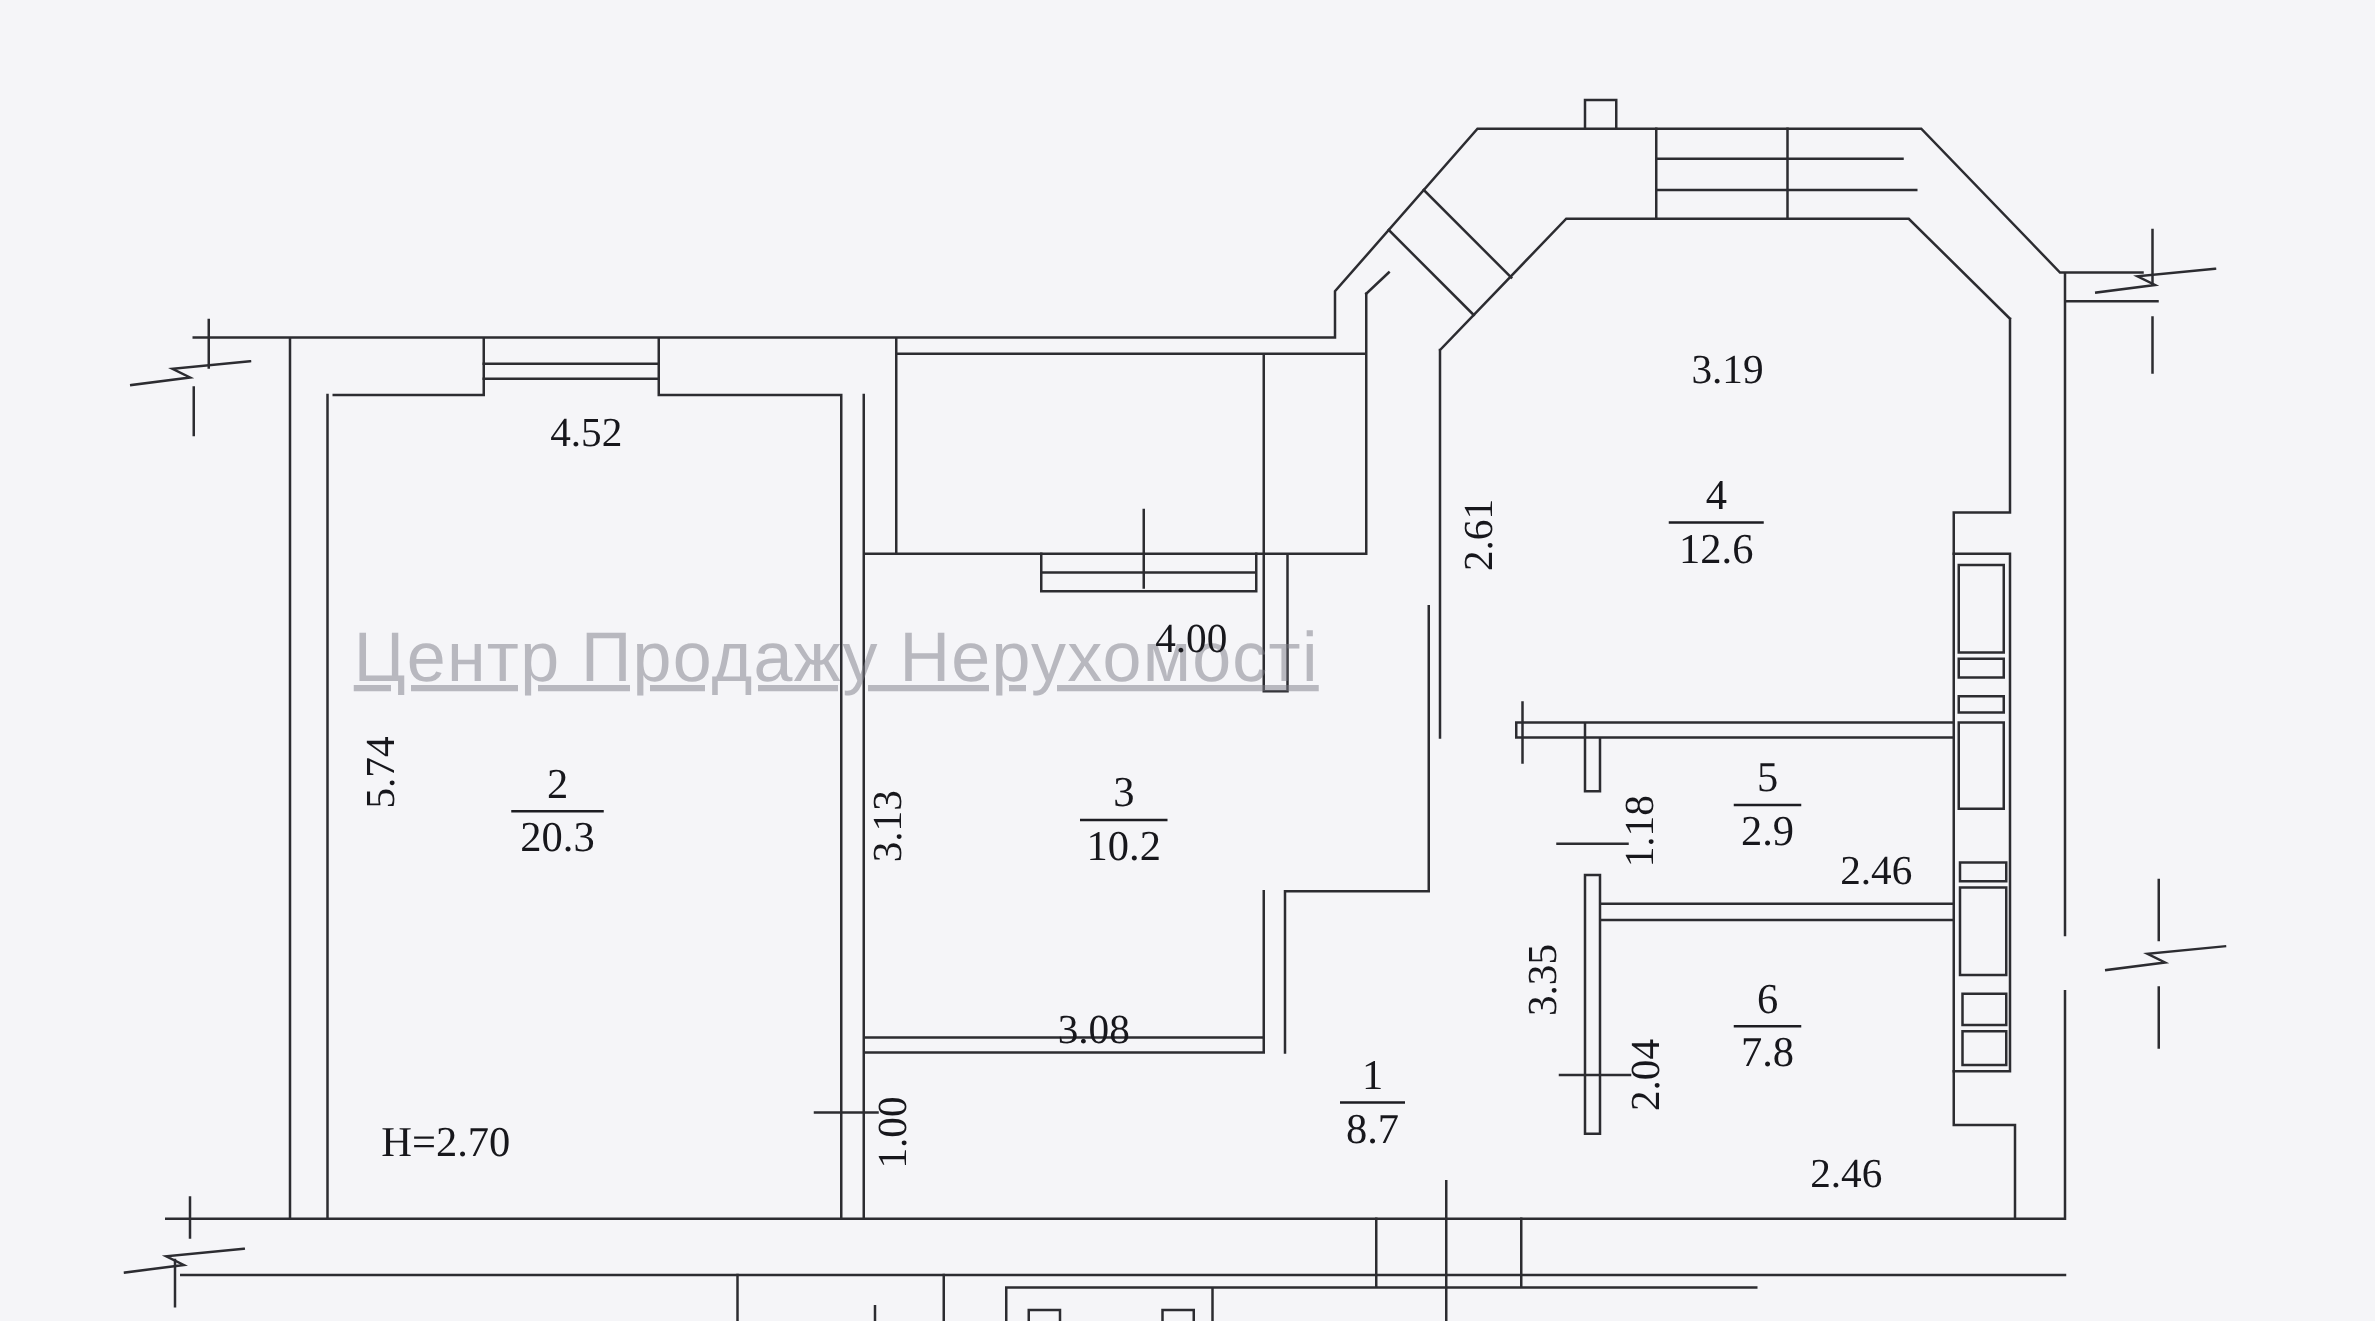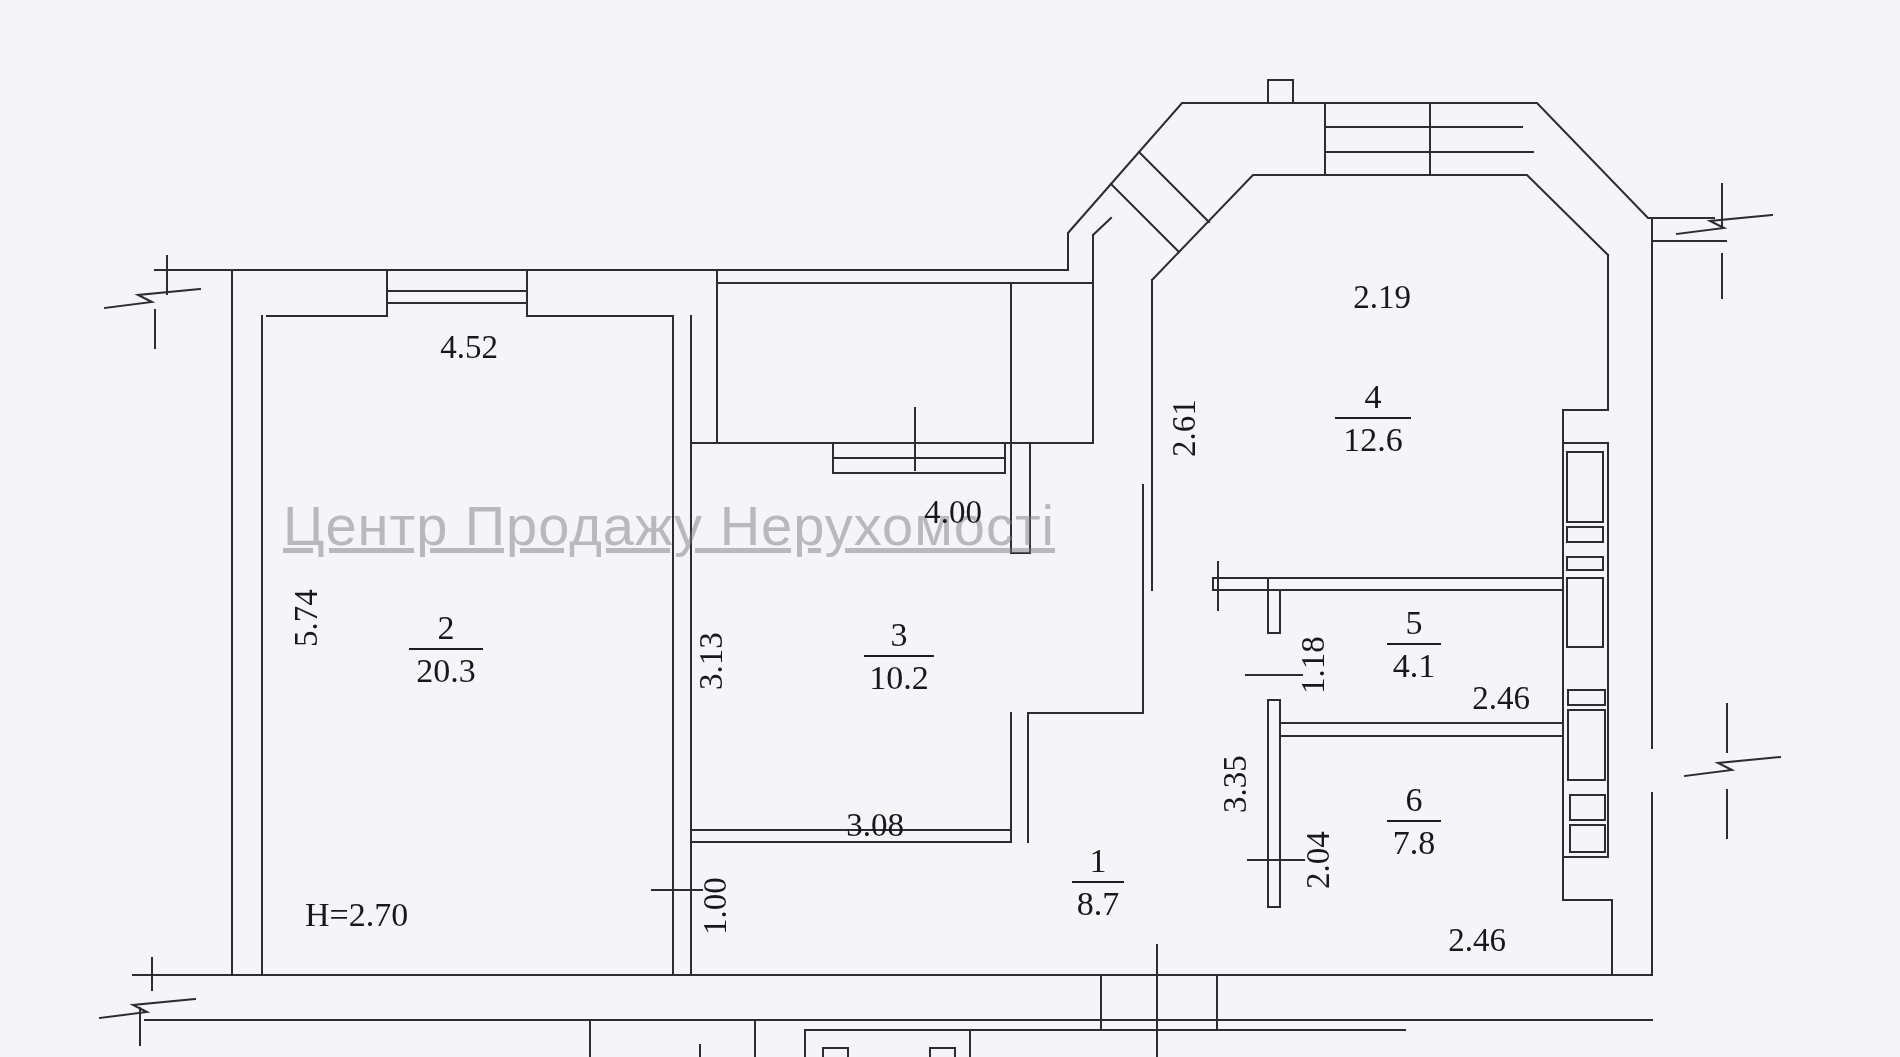--- a/index.html
+++ b/index.html
@@ -150,35 +150,35 @@
     <div class="rarea">10.2</div>
   </div>
   <div class="room" style="left:1373px;top:380px">
     <div class="rnum">4</div>
     <div class="rrule" style="width:76px"></div>
     <div class="rarea">12.6</div>
   </div>
   <div class="room" style="left:1414px;top:606px">
     <div class="rnum">5</div>
     <div class="rrule" style="width:54px"></div>
-    <div class="rarea">4.1</div>
+    <div class="rarea">2.9</div>
   </div>
   <div class="room" style="left:1414px;top:783px">
     <div class="rnum">6</div>
     <div class="rrule" style="width:54px"></div>
     <div class="rarea">7.8</div>
   </div>
 
   <div class="dim" style="left:469px;top:347px">4.52</div>
   <div class="dim rot" style="left:306px;top:618px">5.74</div>
   <div class="dim" style="left:953px;top:512px">4.00</div>
   <div class="dim rot" style="left:711px;top:661px">3.13</div>
   <div class="dim" style="left:875px;top:825px">3.08</div>
   <div class="dim rot" style="left:715px;top:906px">1.00</div>
-  <div class="dim" style="left:1382px;top:297px">2.19</div>
+  <div class="dim" style="left:1382px;top:297px">3.19</div>
   <div class="dim rot" style="left:1184px;top:428px">2.61</div>
   <div class="dim rot" style="left:1313px;top:665px">1.18</div>
   <div class="dim rot" style="left:1235px;top:784px">3.35</div>
   <div class="dim rot" style="left:1318px;top:860px">2.04</div>
   <div class="dim" style="left:1501px;top:698px">2.46</div>
   <div class="dim" style="left:1477px;top:940px">2.46</div>
 
   <div class="hnote" style="left:305px;top:896px">H=2.70</div>
 
 </div>

